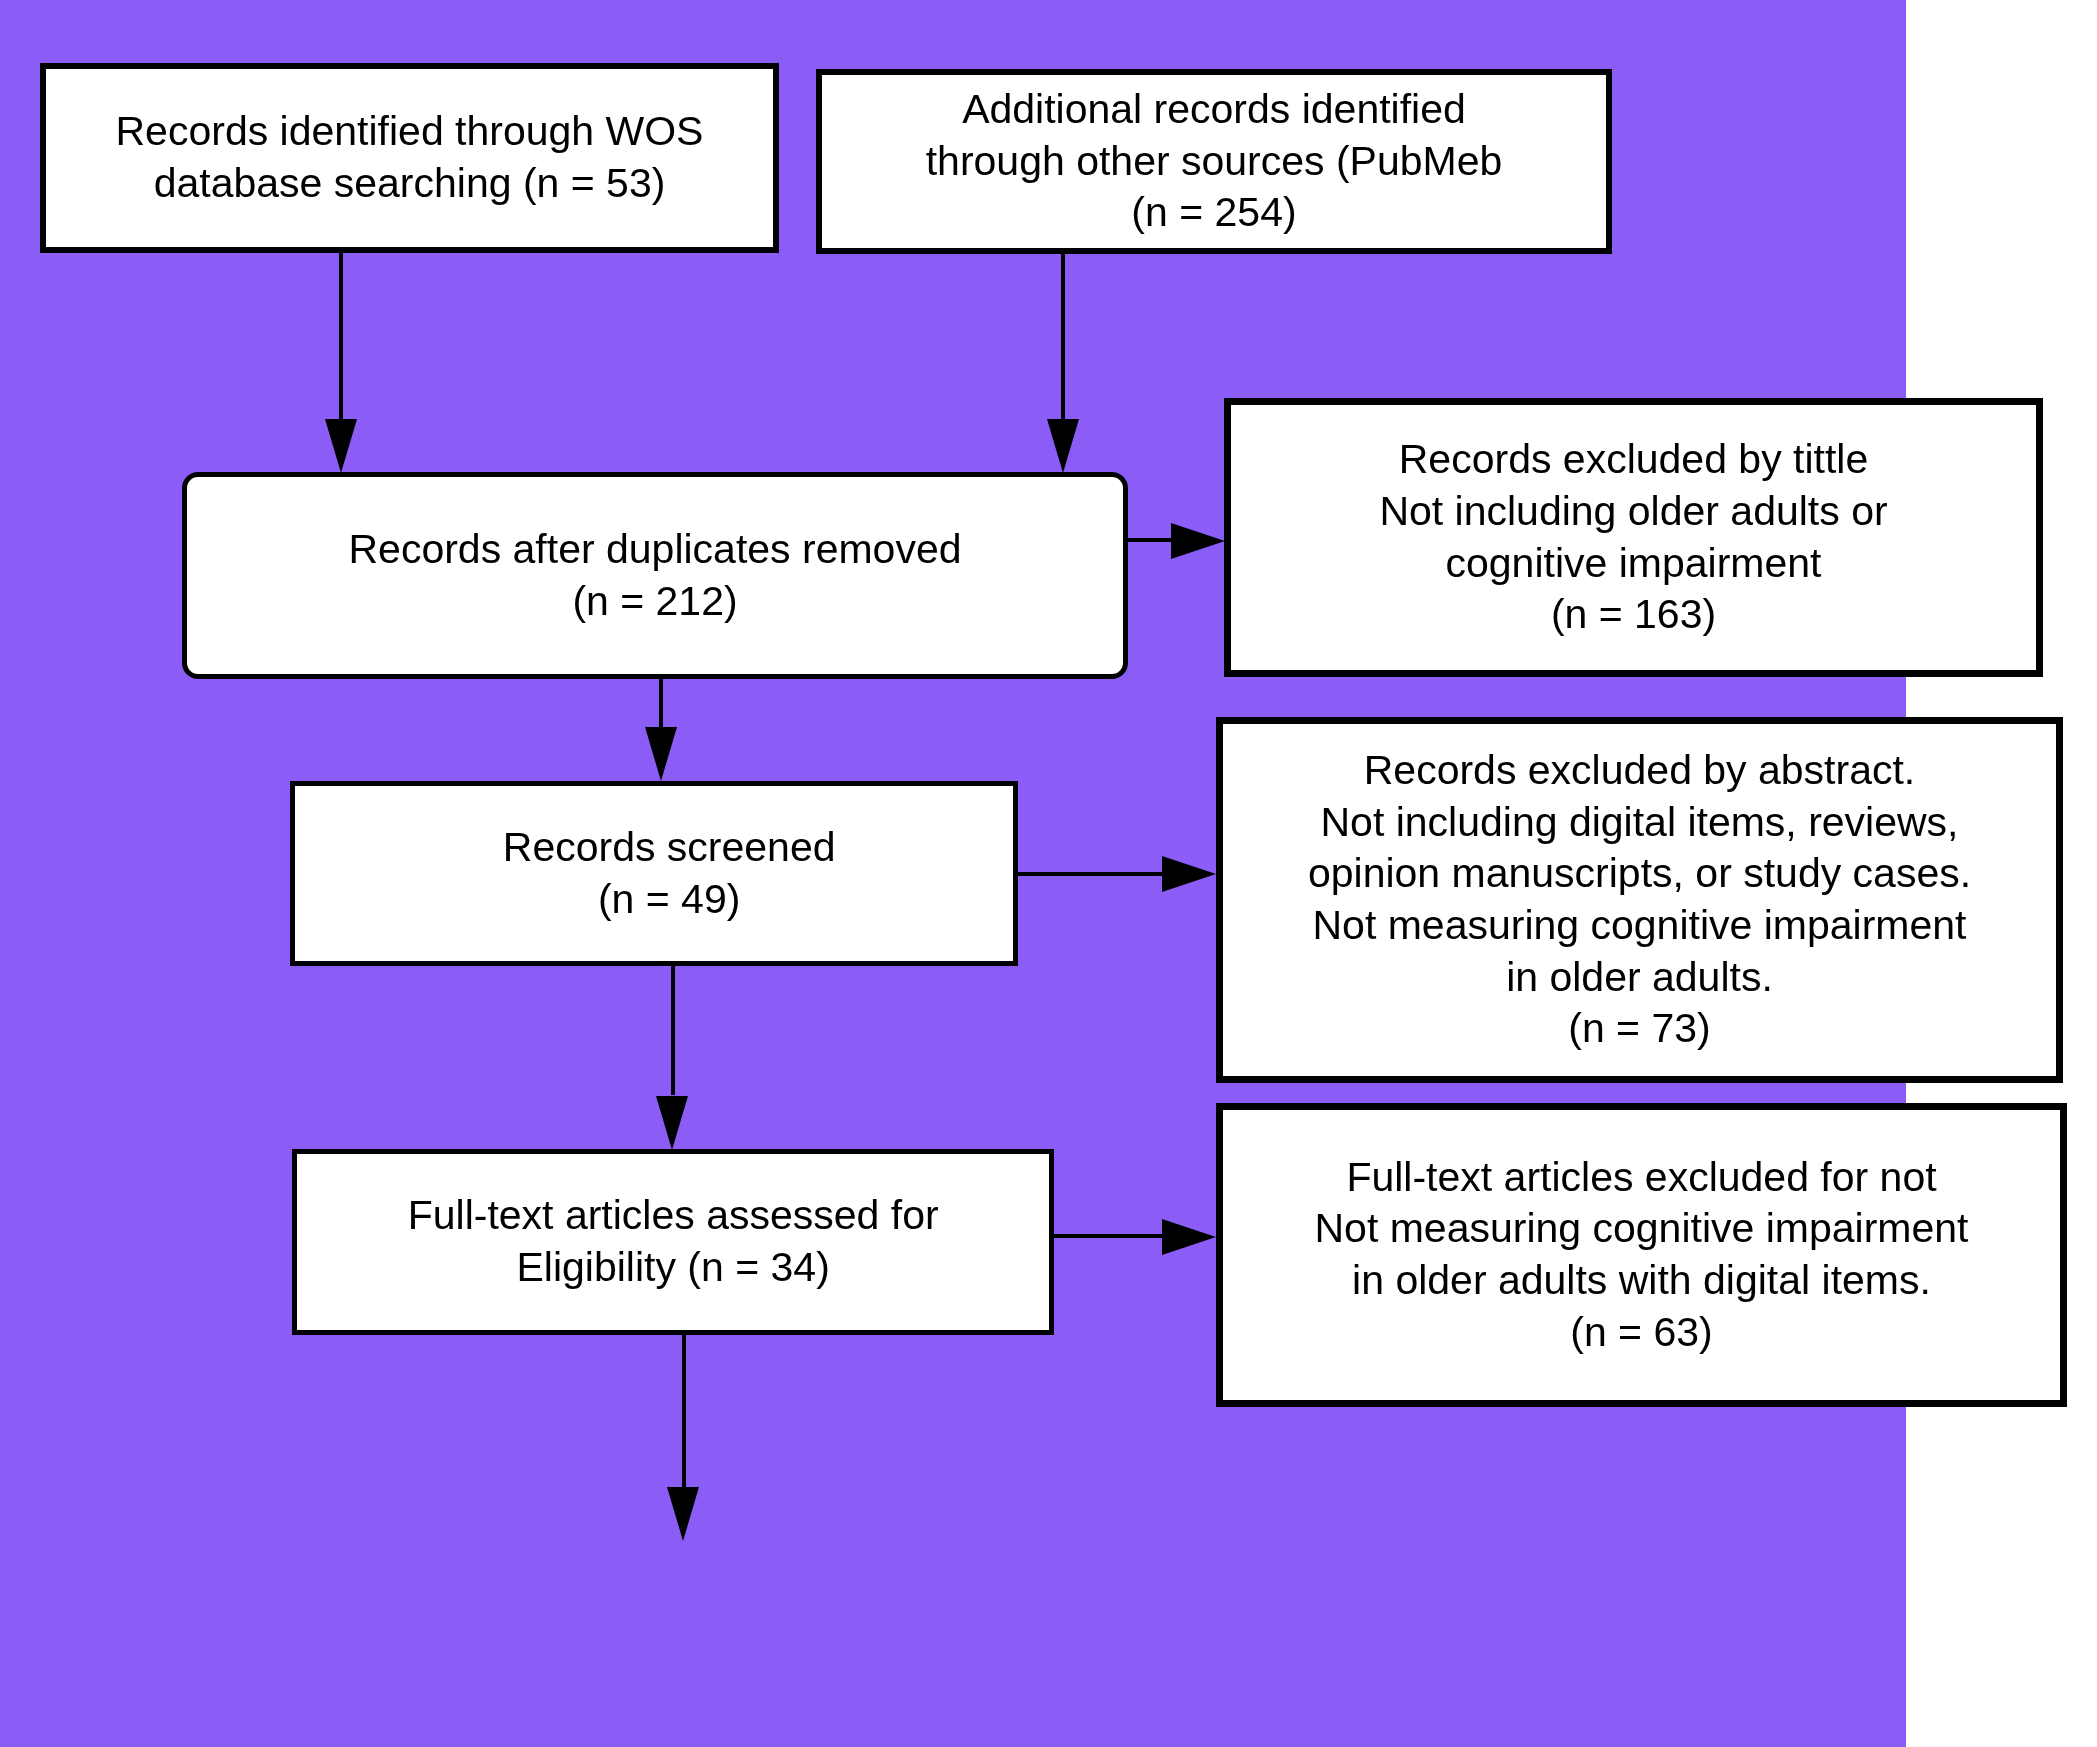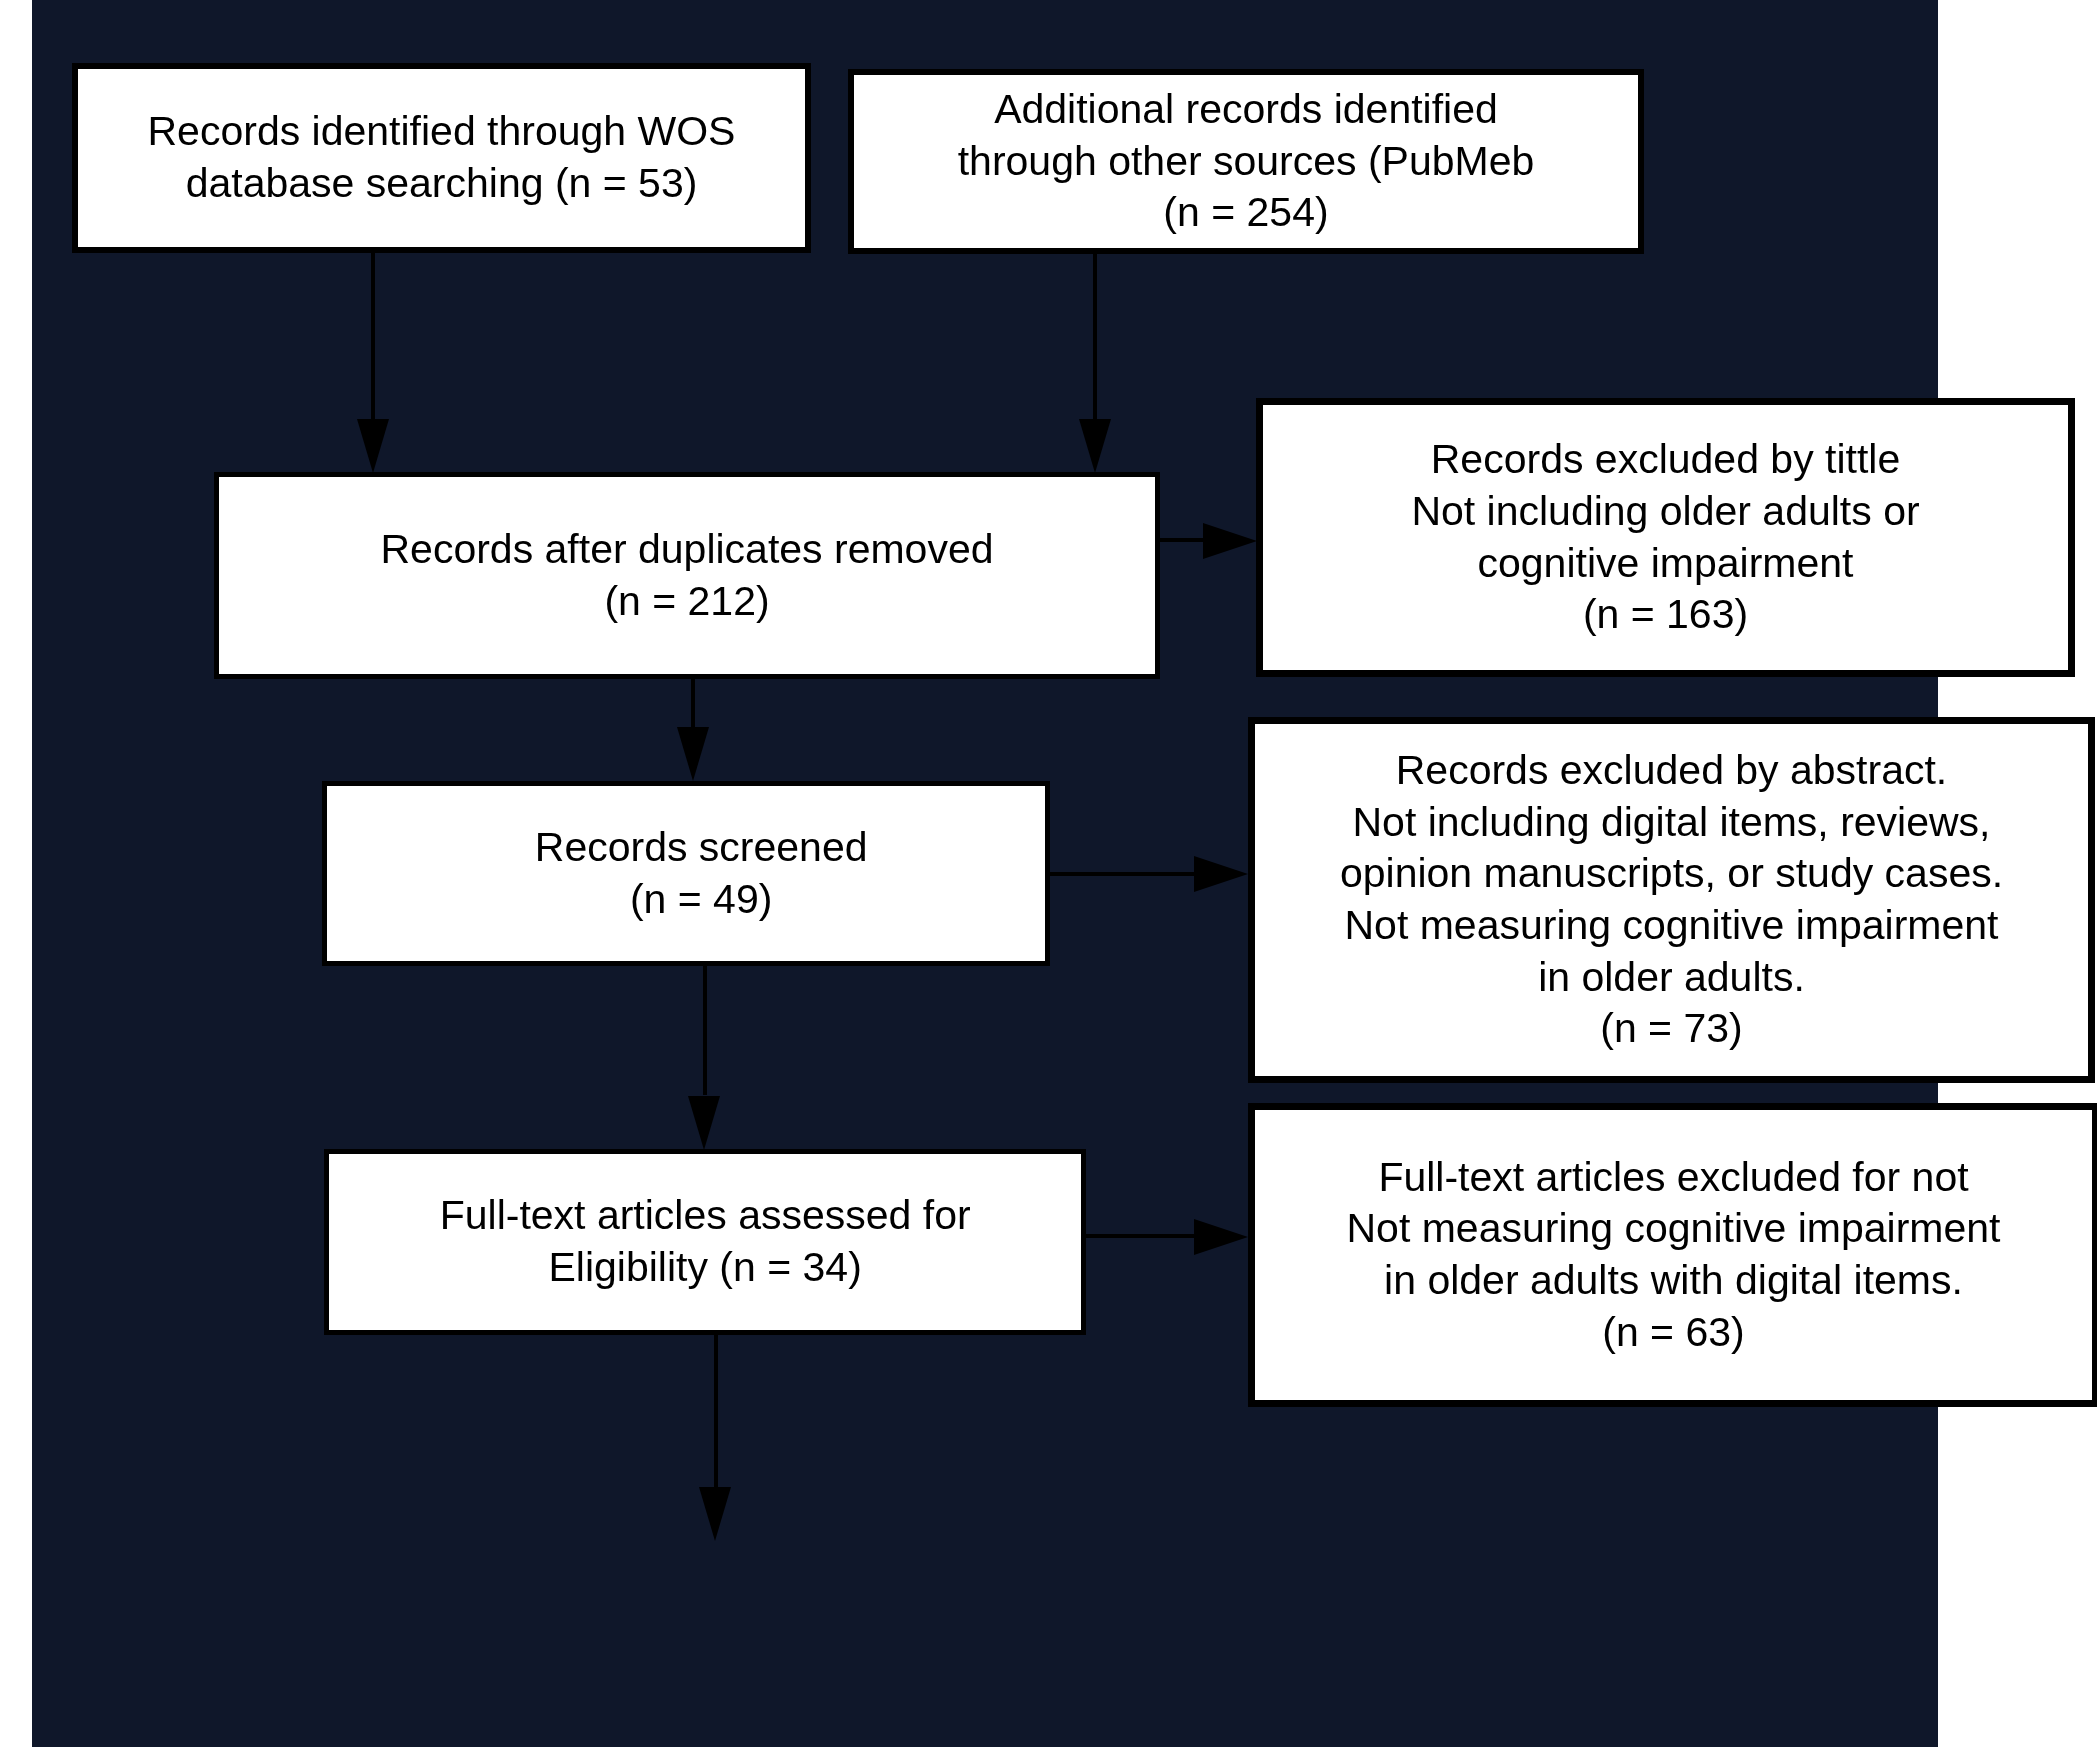--- a/index.html
+++ b/index.html
@@ -5,24 +5,23 @@
 <style>
   html, body {
     margin: 0;
     padding: 0;
     background: #ffffff;
   }
   #canvas {
     position: relative;
     width: 1906px;
     height: 1748px;
-    background: #0f172a;
+    background: #8b5cf6;
     font-family: "Liberation Sans", "DejaVu Sans", sans-serif;
     color: #000000;
-    margin-left: 32px;
   }
   .box {
     position: absolute;
     box-sizing: border-box;
     background: #ffffff;
     display: flex;
     align-items: center;
     justify-content: center;
     text-align: center;
     white-space: pre-line;
@@ -45,21 +44,21 @@
   .rhead {
     position: absolute; width: 0; height: 0;
     border-top: 18px solid transparent;
     border-bottom: 18px solid transparent;
     border-left: 54px solid #000;
   }
 
   
   #n-wos      { left: 40px;   top: 63px;   width: 739px; height: 190px; }
   #n-other    { left: 816px; top: 69px;   width: 796px; height: 185px; }
-  #n-dup      { left: 182px;  top: 472px;  width: 946px; height: 207px; }
+  #n-dup      { left: 182px;  top: 472px;  width: 946px; height: 207px; border-radius: 16px; }
   #n-screen   { left: 290px;  top: 781px; width: 728px; height: 185px; padding-left: 46px; }
   #n-full     { left: 292px;  top: 1149px; width: 762px; height: 186px; padding-left: 16px; }
   #n-incl     { left: 300px;  top: 1541px; width: 758px; height: 182px; }
   #n-ex-title { left: 1224px; top: 398px;  width: 819px; height: 279px; }
   #n-ex-abs   { left: 1216px; top: 717px; width: 847px; height: 366px; }
   #n-ex-full  { left: 1216px; top: 1103px; width: 851px; height: 304px; }
 </style>
 </head>
 <body>
 

